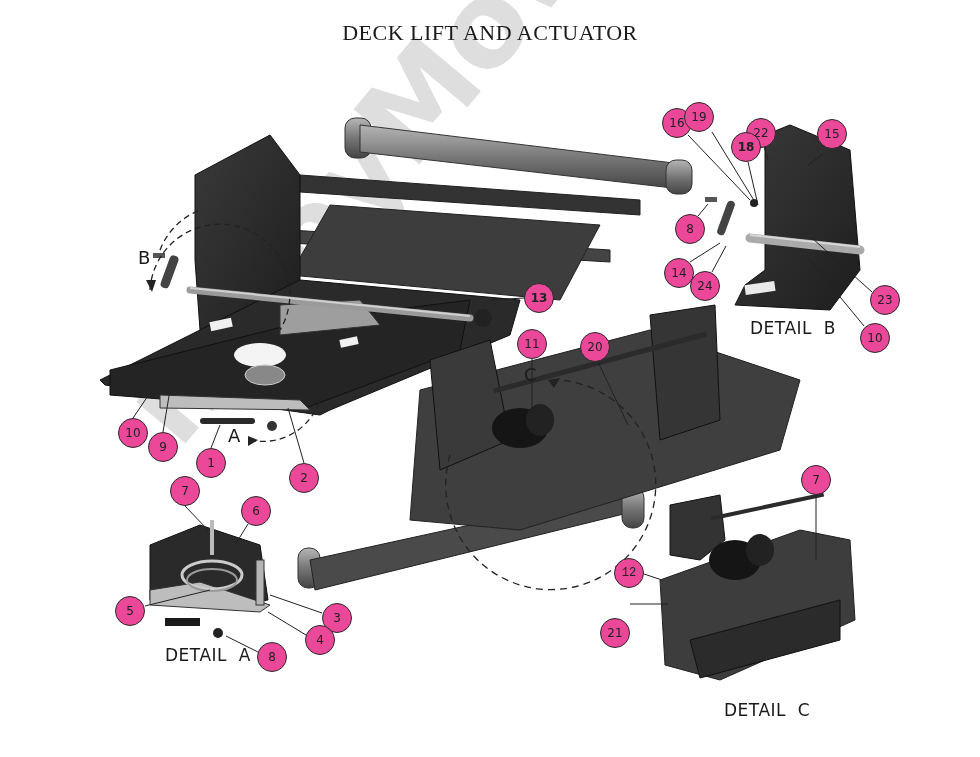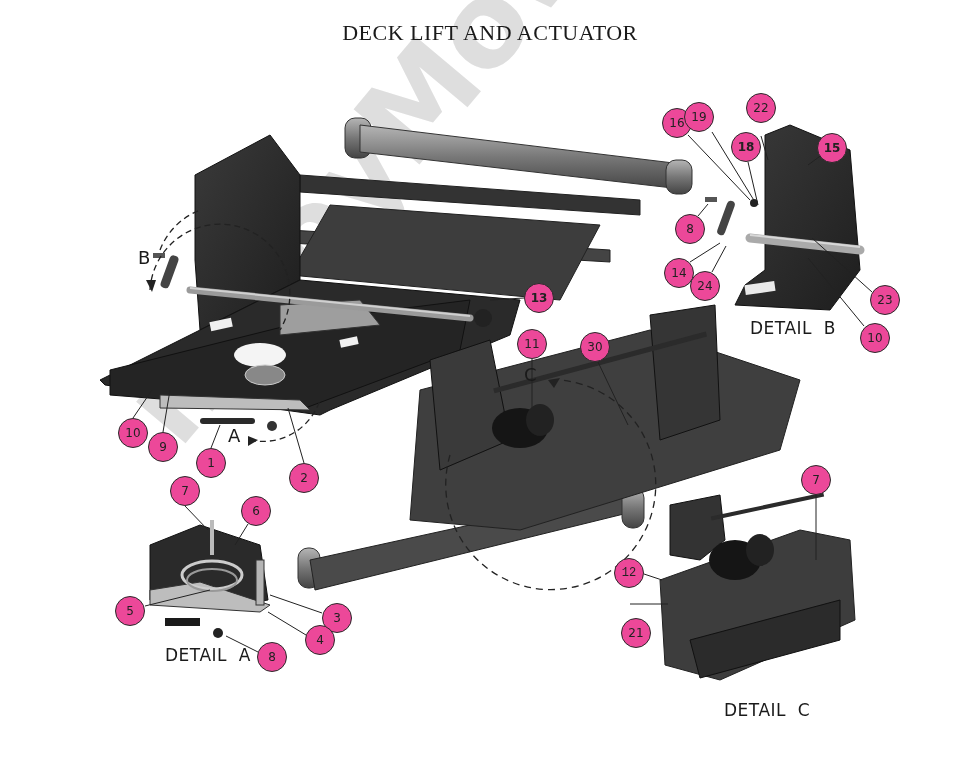--- a/index.html
+++ b/index.html
@@ -172,27 +172,27 @@
 
 <div class="callout" style="left:185px; top:491px;">7</div>
 <div class="callout" style="left:256px; top:511px;">6</div>
 <div class="callout" style="left:130px; top:611px;">5</div>
 <div class="callout" style="left:337px; top:618px;">3</div>
 <div class="callout" style="left:320px; top:640px;">4</div>
 <div class="callout" style="left:272px; top:657px;">8</div>
 
 <div class="callout" style="left:677px; top:123px;">16</div>
 <div class="callout" style="left:699px; top:117px;">19</div>
-<div class="callout" style="left:761px; top:108px;">22</div>
+<div class="callout" style="left:761px; top:133px;">22</div>
 <div class="callout" style="left:746px; top:147px;font-weight:bold;">18</div>
-<div class="callout" style="left:832px; top:148px;font-weight:bold;">15</div>
+<div class="callout" style="left:832px; top:134px;">15</div>
 <div class="callout" style="left:690px; top:229px;">8</div>
 <div class="callout" style="left:679px; top:273px;">14</div>
 <div class="callout" style="left:705px; top:286px;">24</div>
 <div class="callout" style="left:885px; top:300px;">23</div>
 <div class="callout" style="left:875px; top:338px;">10</div>
 
 <div class="callout" style="left:532px; top:344px;">11</div>
-<div class="callout" style="left:595px; top:347px;">30</div>
+<div class="callout" style="left:595px; top:347px;">20</div>
 
 <div class="callout" style="left:816px; top:480px;">7</div>
 <div class="callout" style="left:629px; top:573px;font-family:Liberation Mono, monospace;">12</div>
-<div class="callout" style="left:636px; top:604px;margin-top:14px;">21</div>
+<div class="callout" style="left:615px; top:604px;margin-top:14px;">21</div>
 
 </body></html>

